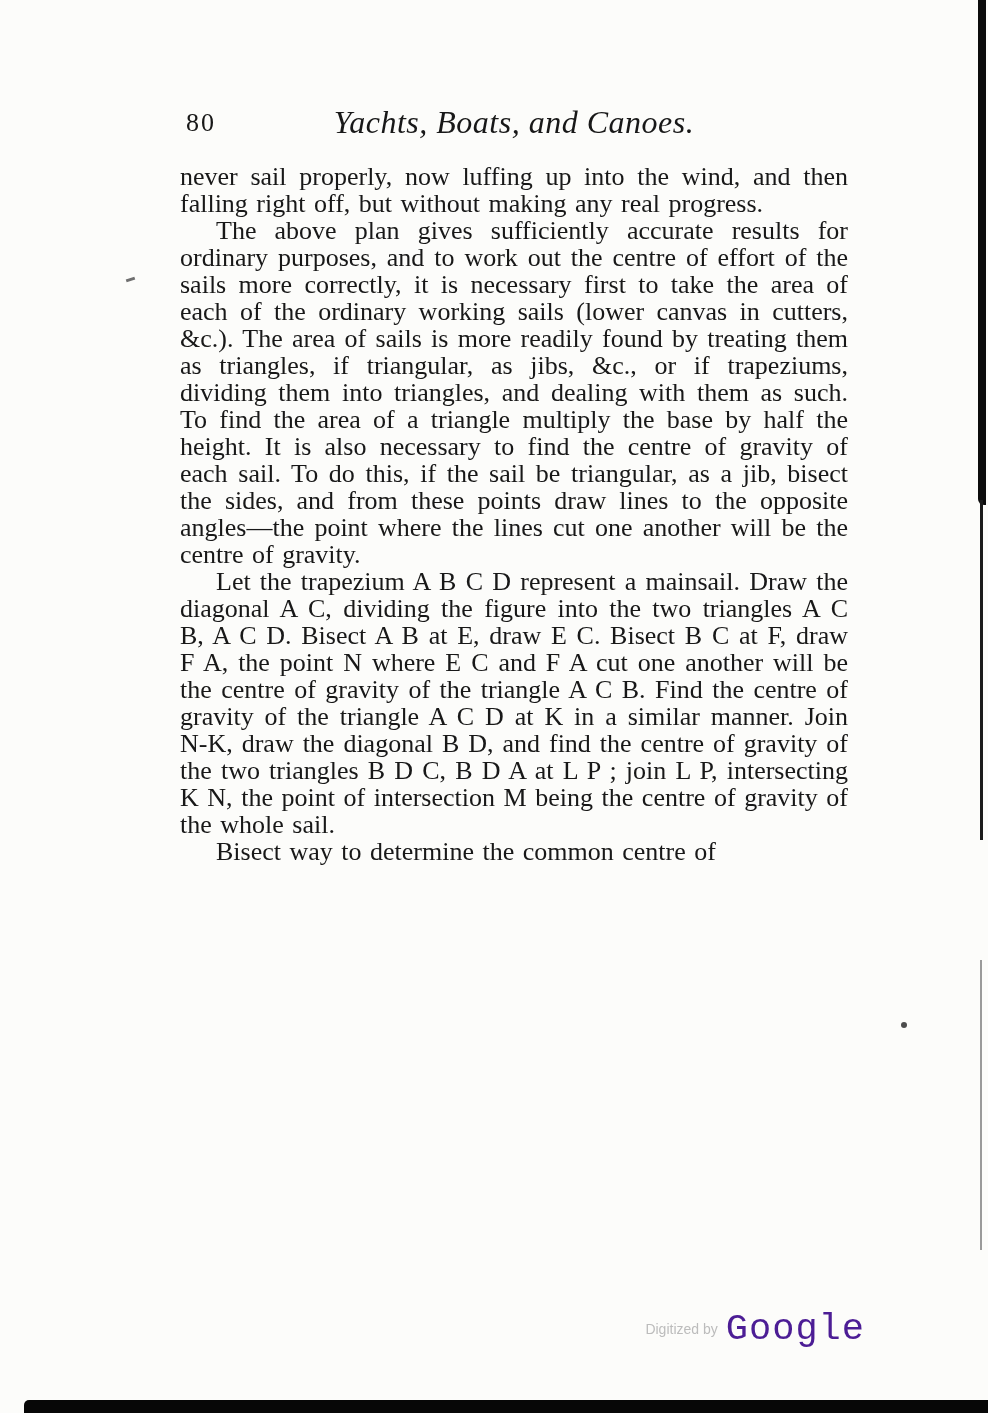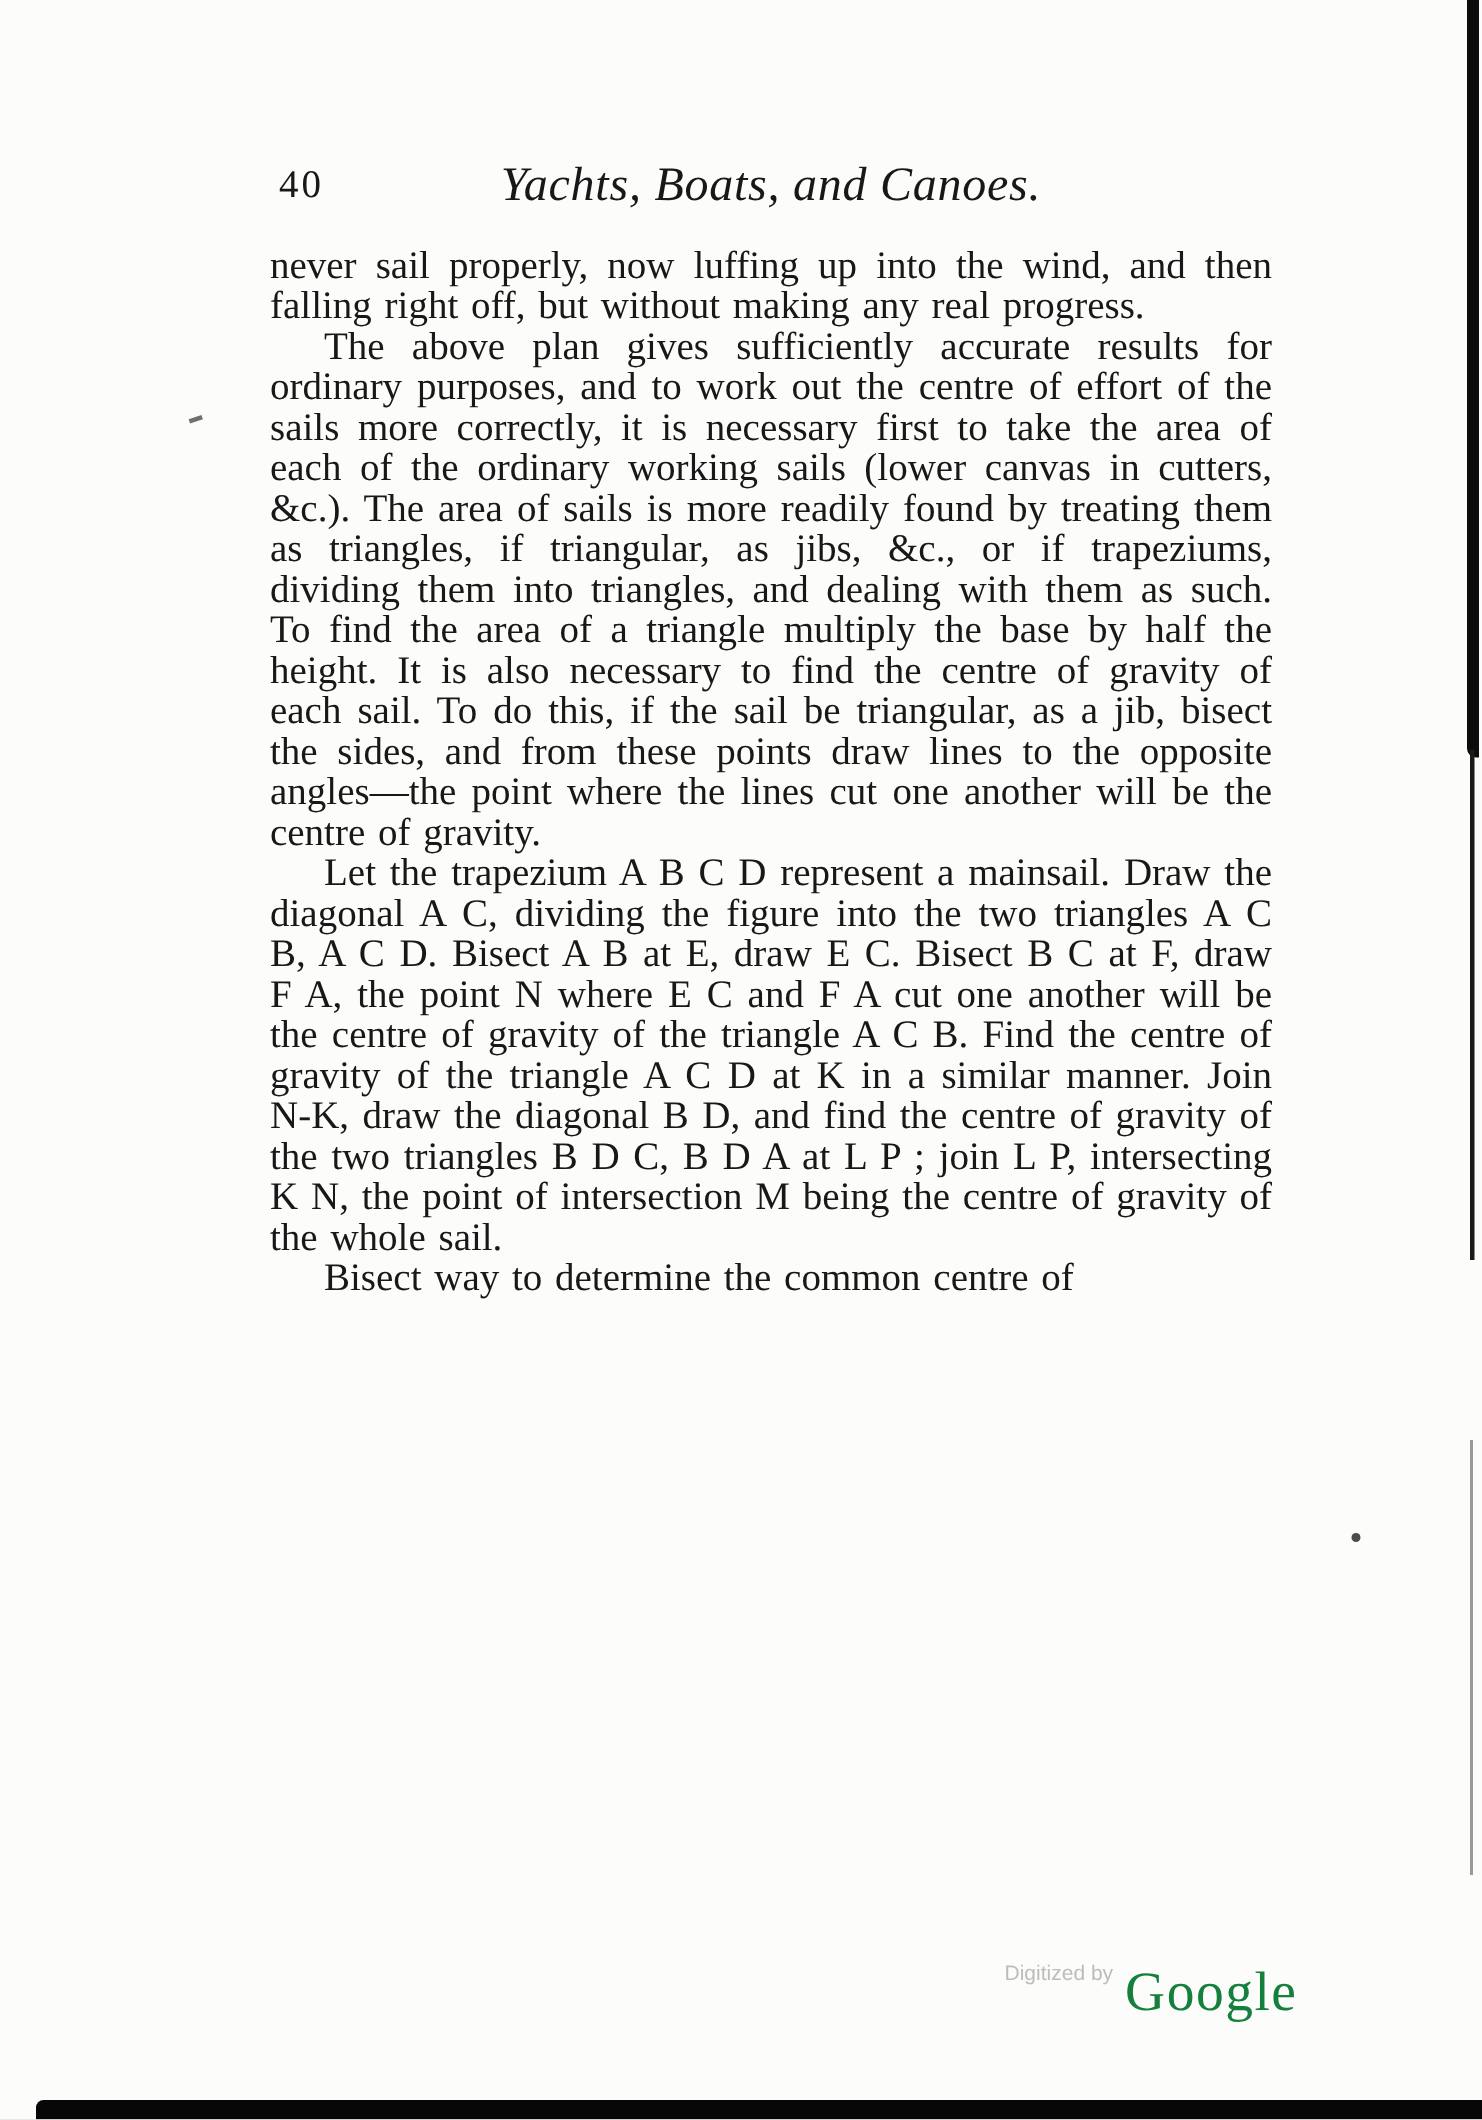--- a/index.html
+++ b/index.html
@@ -61,33 +61,33 @@
   .para.indent {
     text-indent: 36px;
   }
 
   
   .watermark {
     position: absolute;
     right: 123px;
     bottom: 63px;
     display: flex;
-    align-items: flex-start;
+    align-items: center;
     gap: 8px;
     white-space: nowrap;
   }
   .wm-prefix {
     font-family: "Liberation Sans", sans-serif;
     font-size: 14px;
     color: #bcbcbc;
   }
   .wm-logo {
-    font-family: Liberation Serif, serif;
+    font-family: Liberation Mono, monospace;
     font-size: 37px;
-    color: #15803d;
+    color: #4c1d95;
     letter-spacing: 1px;
   }
 
   
   .artifact { position: absolute; }
   .edge-top {
     top: 0;
     right: 2px;
     width: 8px;
     height: 505px;
@@ -132,21 +132,21 @@
     background: #4c4c4c;
     border-radius: 50%;
   }
 </style>
 </head>
 <body>
 
 <div class="page">
 
   <header class="running-head">
-    <span class="page-number">40</span>
+    <span class="page-number">80</span>
     <span class="running-title">Yachts, Boats, and Canoes.</span>
   </header>
 
   <main class="text-block">
     <p class="para">never sail properly, now luffing up into the wind, and then falling right off, but without making any real progress.</p>
     <p class="para indent">The above plan gives sufficiently accurate results for ordinary purposes, and to work out the centre of effort of the sails more correctly, it is necessary first to take the area of each of the ordinary working sails (lower canvas in cutters, &amp;c.). The area of sails is more readily found by treating them as triangles, if triangular, as jibs, &amp;c., or if trapeziums, dividing them into triangles, and dealing with them as such. To find the area of a triangle multiply the base by half the height. It is also necessary to find the centre of gravity of each sail. To do this, if the sail be triangular, as a jib, bisect the sides, and from these points draw lines to the opposite angles—the point where the lines cut one another will be the centre of gravity.</p>
     <p class="para indent">Let the trapezium A B C D represent a mainsail. Draw the diagonal A C, dividing the figure into the two triangles A C B, A C D. Bisect A B at E, draw E C. Bisect B C at F, draw F A, the point N where E C and F A cut one another will be the centre of gravity of the triangle A C B. Find the centre of gravity of the triangle A C D at K in a similar manner. Join N-K, draw the diagonal B D, and find the centre of gravity of the two triangles B D C, B D A at L P ; join L P, intersecting K N, the point of intersection M being the centre of gravity of the whole sail.</p>
     <p class="para indent">Bisect way to determine the common centre of</p>
   </main>
 

